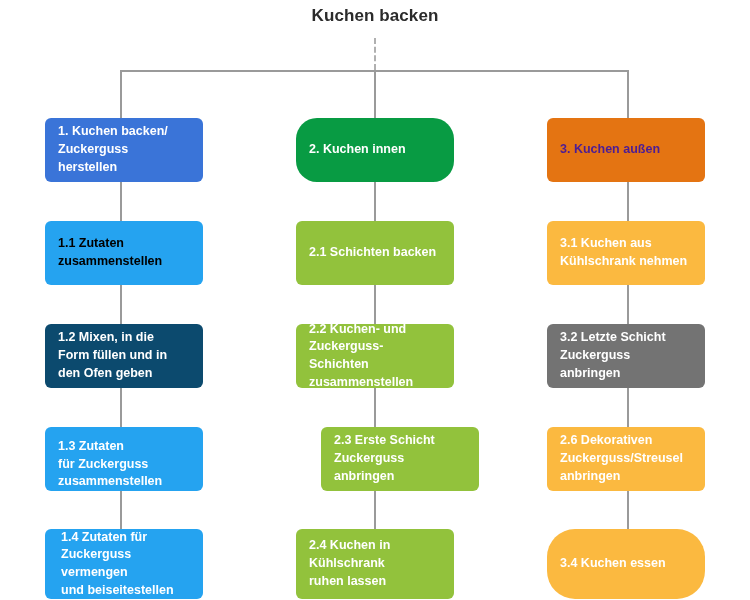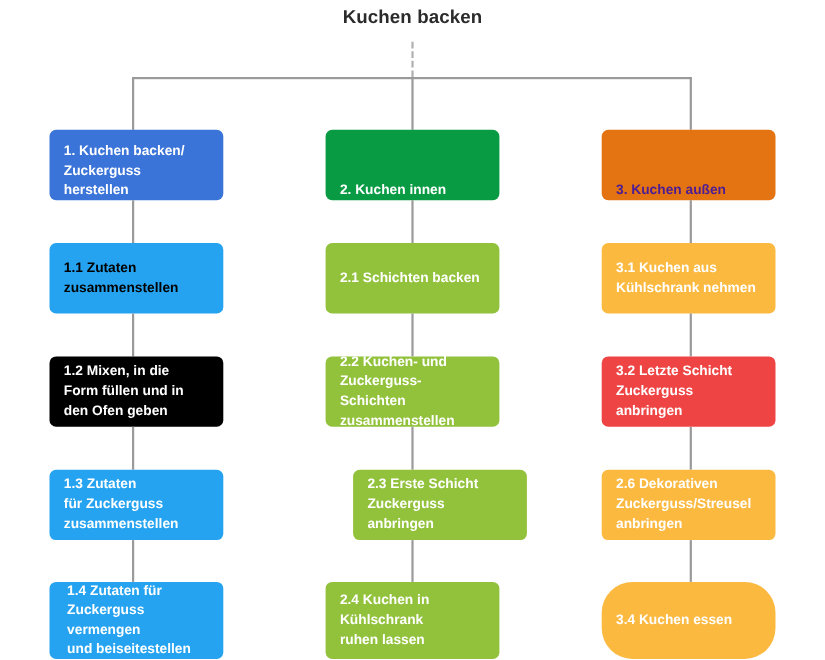--- a/index.html
+++ b/index.html
@@ -61,21 +61,21 @@
     font-weight: bold;
     line-height: 1.42;
   }
   .node .node-label {
     display: block;
     white-space: pre-line;
     text-align: left;
   }
 
   
-  .head { height: 64px; align-items: flex-end; }
+  .head { height: 64px; }
 
   
   .sub { height: 64px; }
   .sub-tall { height: 70px; }
 
   
   .c1-head { background: #3a74d8; }
   .c1-sub  { background: #25a3f0; }
   .c2-head { background: #089b43; }
   .c2-sub  { background: #92c23c; }
@@ -104,43 +104,43 @@
 
   <div class="conn conn-v" style="left: 120px; top: 182px; height: 39px; background: rgb(154, 154, 154);"></div>
 
   <div class="node sub c1-sub" style="left: 45px; top: 221px; background: rgb(37, 163, 240); color: #000000;">
     <span class="node-label">1.1 Zutaten
 zusammenstellen</span>
   </div>
 
   <div class="conn conn-v" style="left: 120px; top: 285px; height: 39px; background: rgb(154, 154, 154);"></div>
 
-  <div class="node sub c1-sub" style="left: 45px; top: 324px; background: #000000; color: rgb(255, 255, 255);">
+  <div class="node sub c1-sub" style="left: 45px; top: 324px; background: #0c4a6e; color: rgb(255, 255, 255);">
     <span class="node-label">1.2 Mixen, in die
 Form füllen und in
 den Ofen geben</span>
   </div>
 
   <div class="conn conn-v" style="left: 120px; top: 388px; height: 39px; background: rgb(154, 154, 154);"></div>
 
-  <div class="node sub c1-sub" style="left: 45px; top: 427px; background: rgb(37, 163, 240); color: rgb(255, 255, 255);">
+  <div class="node sub c1-sub" style="left: 45px; top: 427px; background: rgb(37, 163, 240); color: rgb(255, 255, 255); align-items: flex-end;">
     <span class="node-label">1.3 Zutaten
 für Zuckerguss
 zusammenstellen</span>
   </div>
 
   <div class="conn conn-v" style="left: 120px; top: 491px; height: 38px; background: rgb(154, 154, 154);"></div>
 
   <div class="node sub-tall c1-sub" style="left: 45px; top: 529px; background: rgb(37, 163, 240); color: rgb(255, 255, 255); padding-left: 16px;">
     <span class="node-label">1.4 Zutaten für
 Zuckerguss vermengen
 und beiseitestellen</span>
   </div>
 
-  <div class="node head c2-head" style="left: 296px; top: 118px; background: rgb(8, 155, 67); color: rgb(255, 255, 255);">
+  <div class="node head c2-head" style="left: 296px; top: 118px; background: rgb(8, 155, 67); color: rgb(255, 255, 255); border-radius: 21px;">
     <span class="node-label">2. Kuchen innen</span>
   </div>
 
   <div class="conn conn-v" style="left: 374px; top: 182px; height: 39px; background: rgb(154, 154, 154);"></div>
 
   <div class="node sub c2-sub" style="left: 296px; top: 221px; background: rgb(146, 194, 60); color: rgb(255, 255, 255);">
     <span class="node-label">2.1 Schichten backen</span>
   </div>
 
   <div class="conn conn-v" style="left: 374px; top: 285px; height: 39px; background: rgb(154, 154, 154);"></div>
@@ -172,21 +172,21 @@
 
   <div class="conn conn-v" style="left: 627px; top: 182px; height: 39px; background: rgb(154, 154, 154);"></div>
 
   <div class="node sub c3-sub" style="left: 547px; top: 221px; background: rgb(251, 185, 64); color: rgb(255, 255, 255);">
     <span class="node-label">3.1 Kuchen aus
 Kühlschrank nehmen</span>
   </div>
 
   <div class="conn conn-v" style="left: 627px; top: 285px; height: 39px; background: rgb(154, 154, 154);"></div>
 
-  <div class="node sub c3-sub" style="left: 547px; top: 324px; background: #ef4444; color: rgb(255, 255, 255);">
+  <div class="node sub c3-sub" style="left: 547px; top: 324px; background: #737373; color: rgb(255, 255, 255);">
     <span class="node-label">3.2 Letzte Schicht
 Zuckerguss anbringen</span>
   </div>
 
   <div class="conn conn-v" style="left: 627px; top: 388px; height: 39px; background: rgb(154, 154, 154);"></div>
 
   <div class="node sub c3-sub" style="left: 547px; top: 427px; background: rgb(251, 185, 64); color: rgb(255, 255, 255);">
     <span class="node-label">2.6 Dekorativen
 Zuckerguss/Streusel
 anbringen</span>

